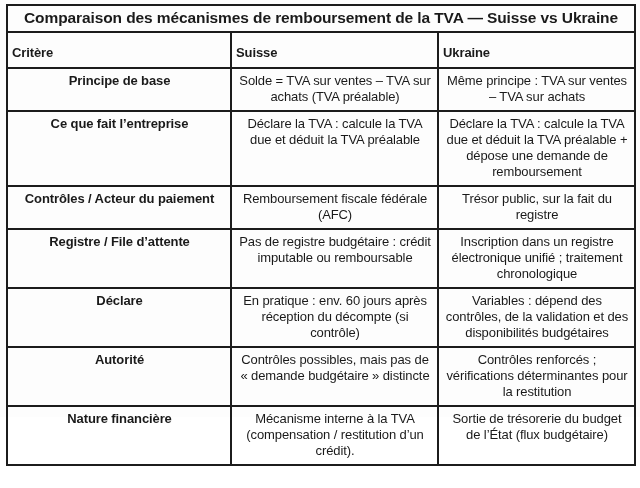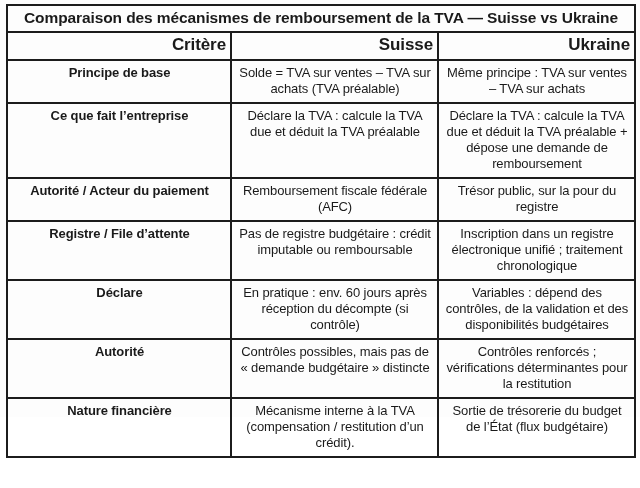--- a/index.html
+++ b/index.html
@@ -38,24 +38,24 @@
     overflow: hidden;
   }
   .cmp-table th.title-cell {
     text-align: center;
     font-weight: bold;
     font-size: 15.5px;
     line-height: 18px;
     padding: 3px 4px 4px 4px;
   }
   .cmp-table tr.header-row th {
-    text-align: right;
+    text-align: left;
     font-weight: bold;
-    font-size: 17px;
-    padding: 4px 4px 6px 4px;
+    font-size: 13px;
+    padding: 12px 4px 6px 4px;
   }
   .cmp-table td.crit {
     font-weight: bold;
   }
 </style>
 </head>
 <body>
 
 <div class="page">
   <table class="cmp-table">
@@ -77,23 +77,23 @@
         <td class="crit">Principe de base</td>
         <td>Solde = TVA sur ventes – TVA sur achats (TVA préalable)</td>
         <td>Même principe : TVA sur ventes – TVA sur achats</td>
       </tr>
       <tr>
         <td class="crit">Ce que fait l’entreprise</td>
         <td>Déclare la TVA : calcule la TVA due et déduit la TVA préalable</td>
         <td>Déclare la TVA : calcule la TVA due et déduit la TVA préalable + dépose une demande de remboursement</td>
       </tr>
       <tr>
-        <td class="crit">Autorité / Acteur du paiement</td>
+        <td class="crit">Contrôles / Acteur du paiement</td>
         <td>Remboursement fiscale fédérale (AFC)</td>
-        <td>Trésor public, sur la pour du registre</td>
+        <td>Trésor public, sur la fait du registre</td>
       </tr>
       <tr>
         <td class="crit">Registre / File d’attente</td>
         <td>Pas de registre budgétaire : crédit imputable ou remboursable</td>
         <td>Inscription dans un registre électronique unifié ; traitement chronologique</td>
       </tr>
       <tr>
         <td class="crit">Déclare</td>
         <td>En pratique : env. 60 jours après réception du décompte (si contrôle)</td>
         <td>Variables : dépend des contrôles, de la validation et des disponibilités budgétaires</td>

